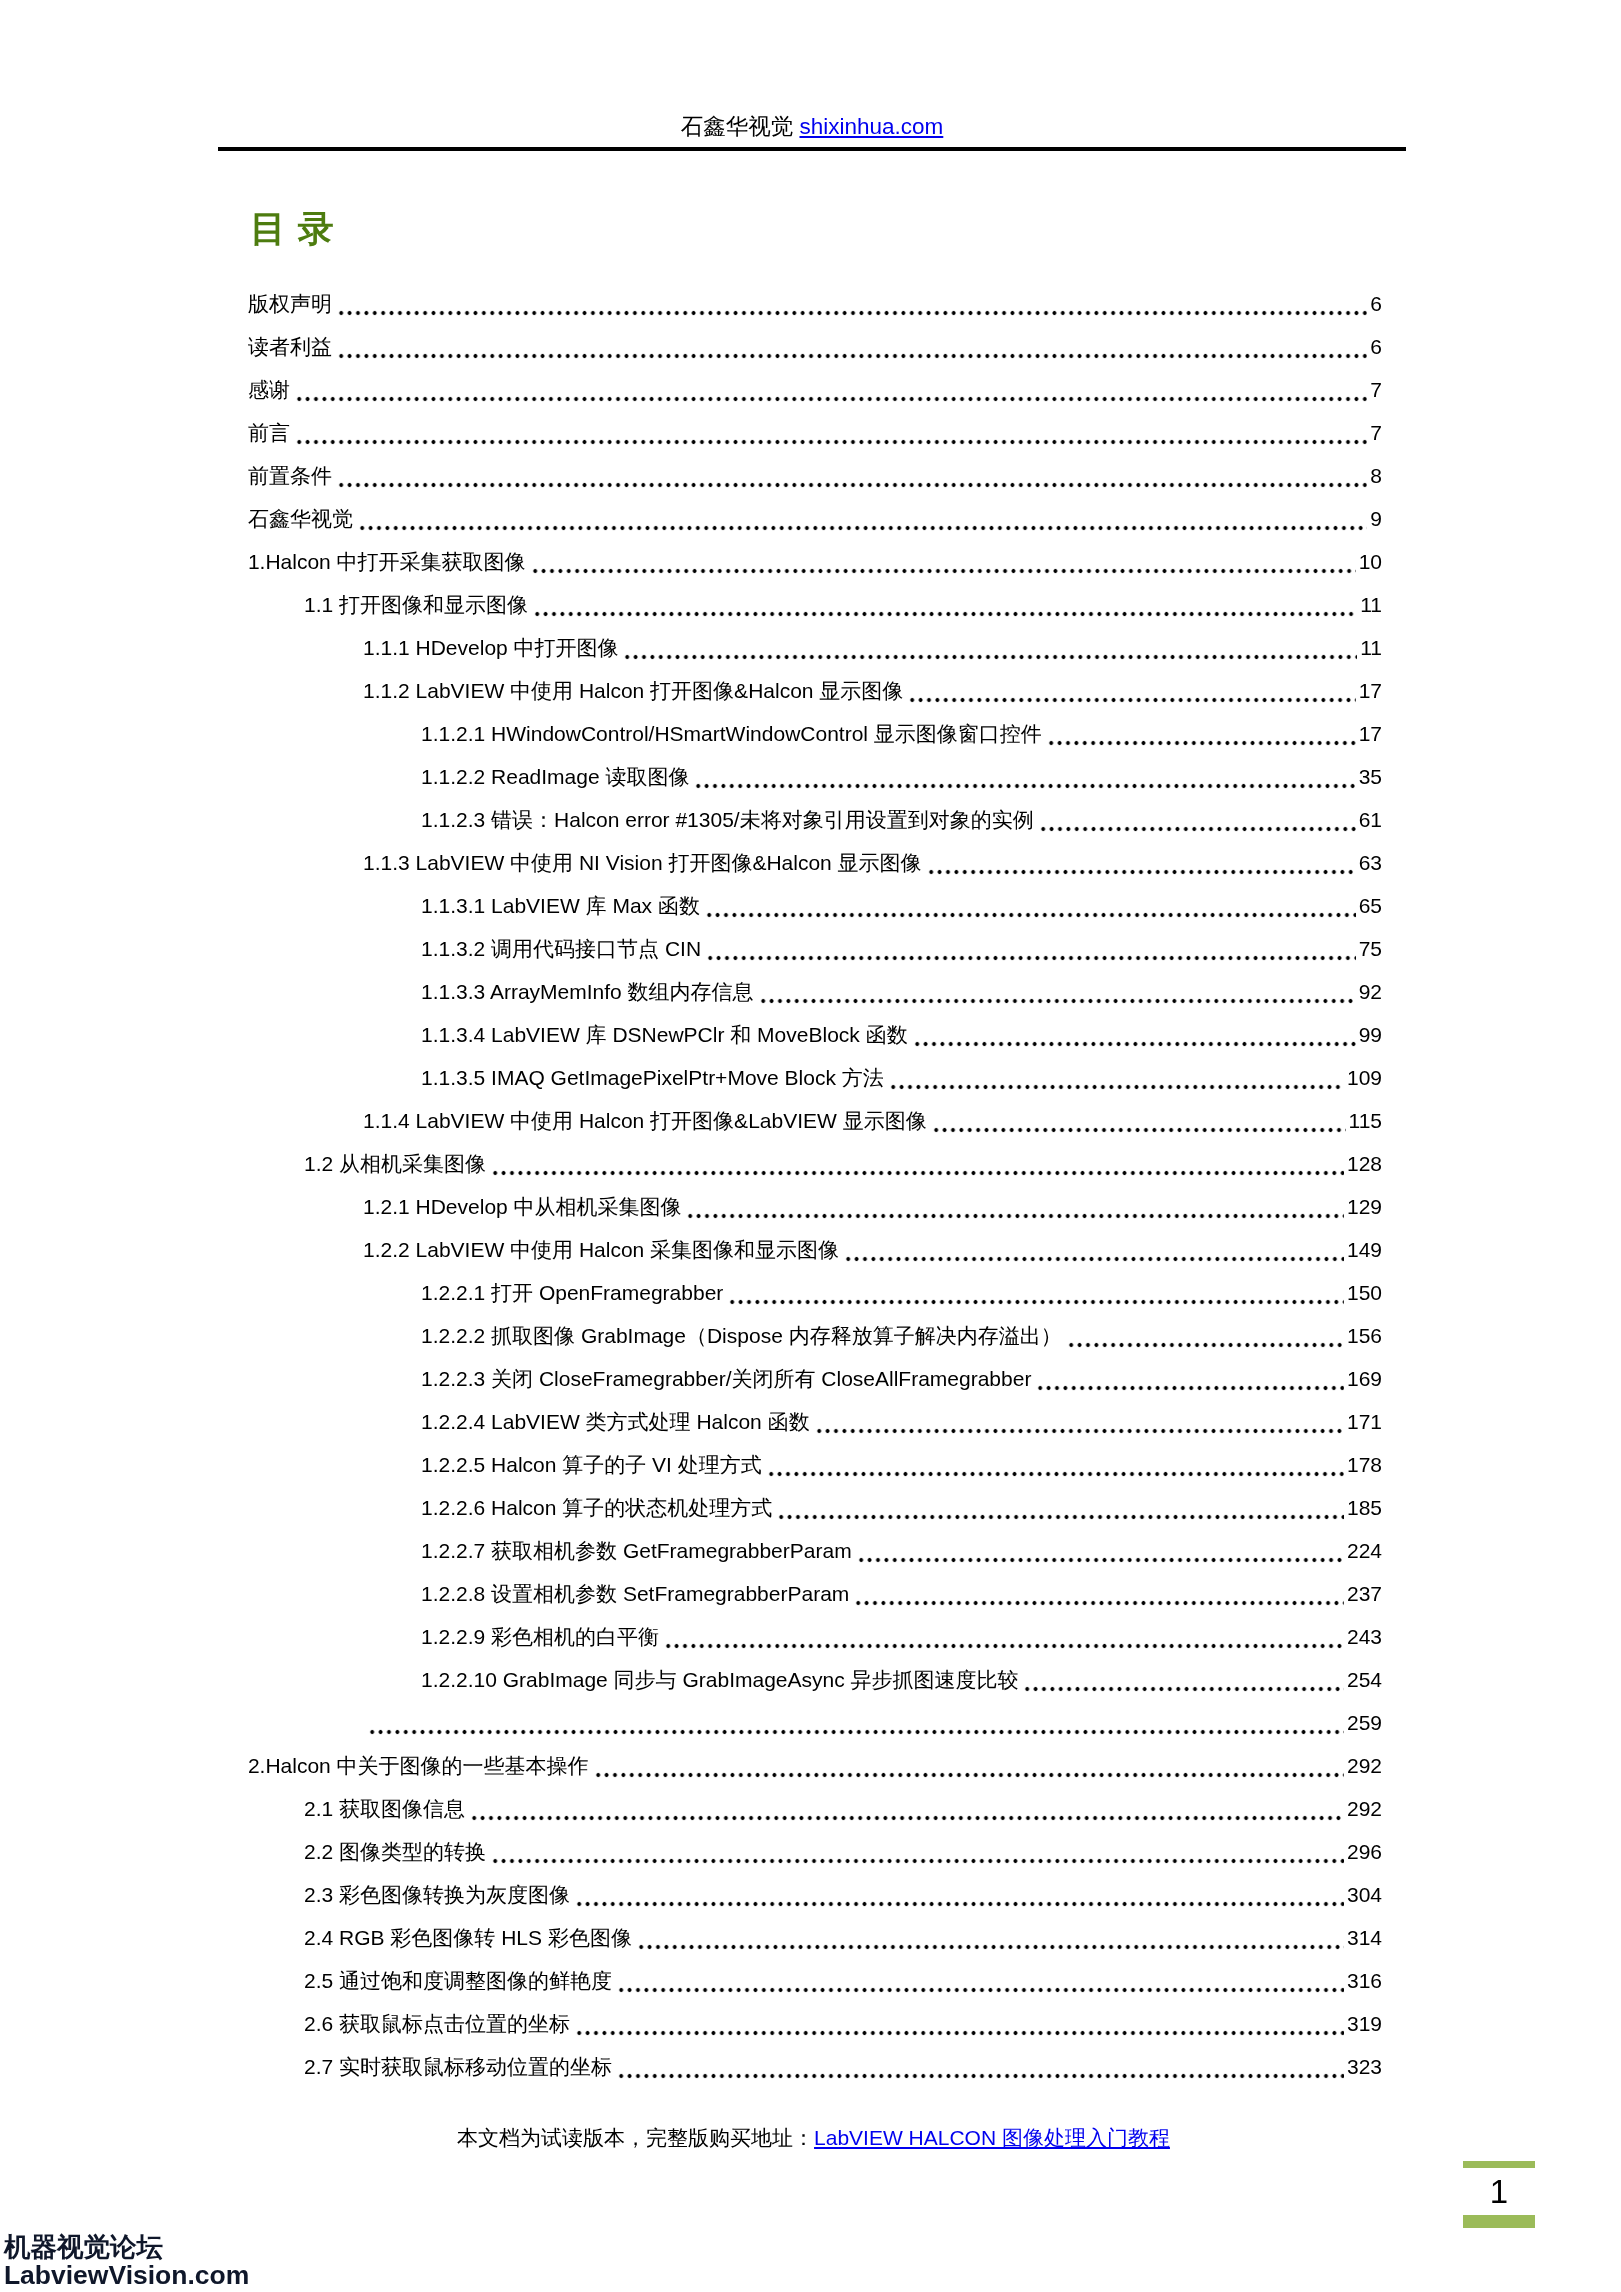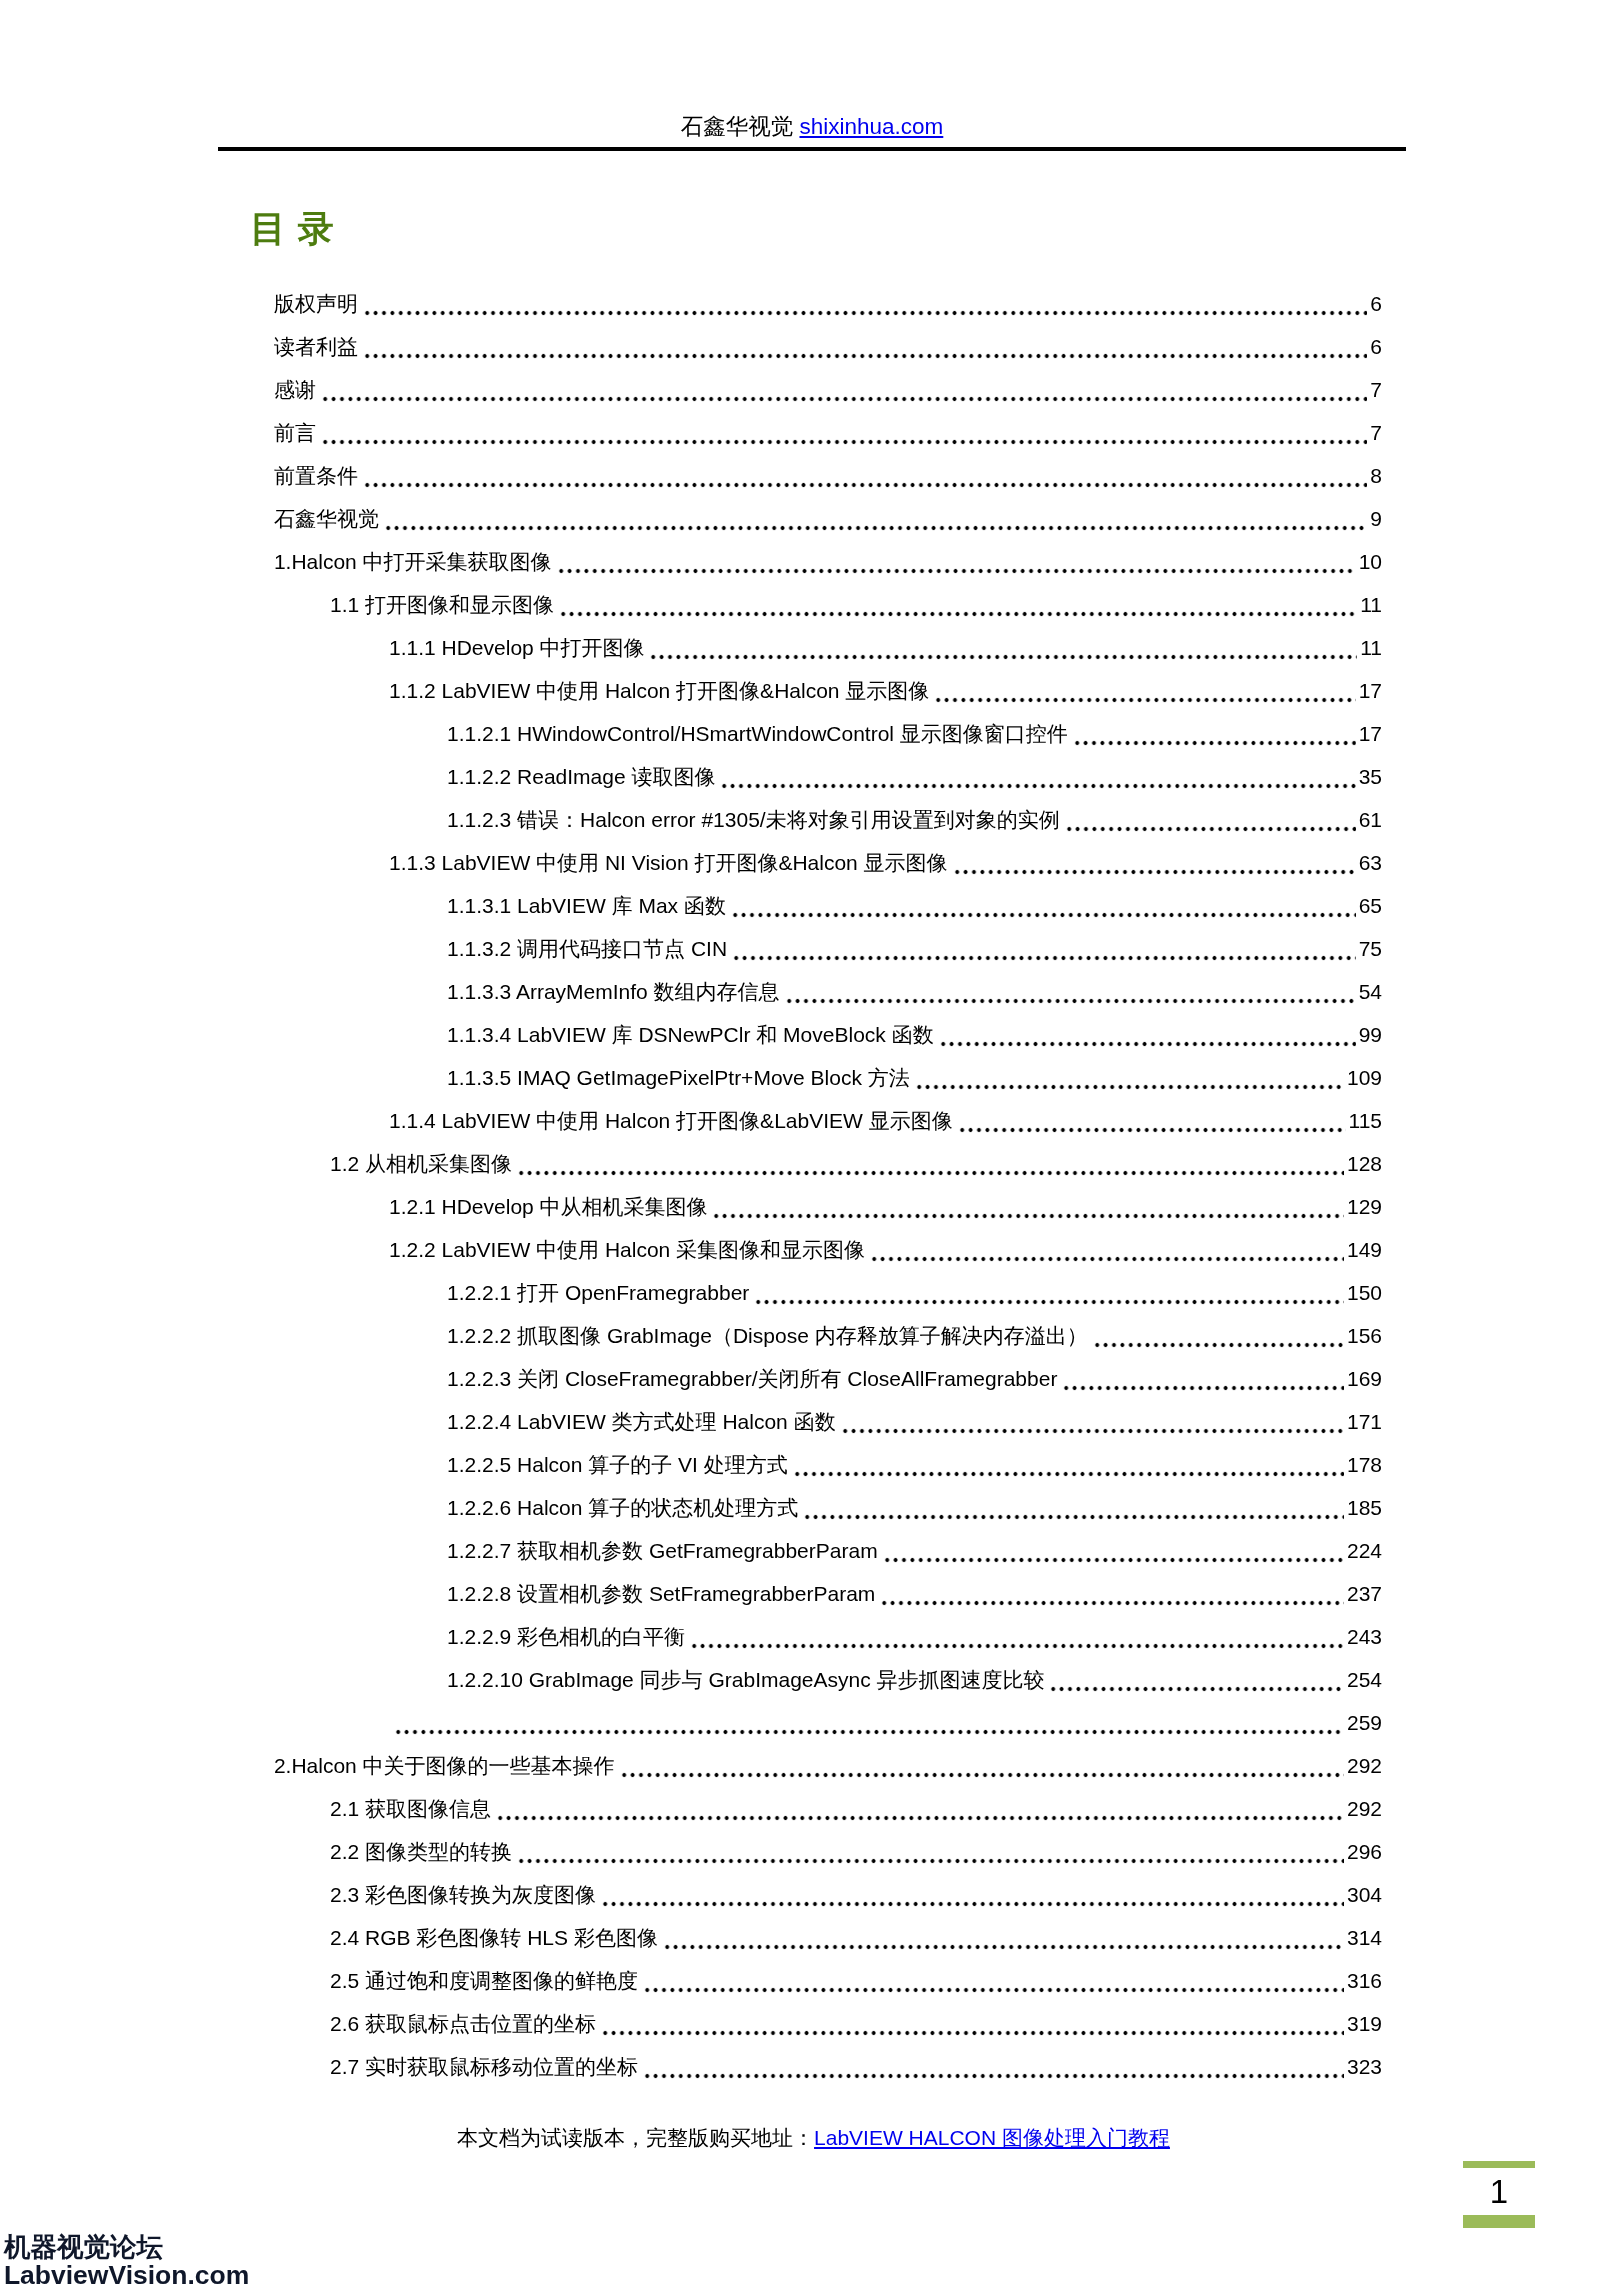--- a/index.html
+++ b/index.html
@@ -49,21 +49,20 @@
     left: 245px; top: 282px;
     width: 1137px;
     font-size: 21px;
   }
   .toc-row {
     display: flex;
     align-items: center;
     line-height: 43px;
     height: 43px;
     cursor: pointer;
-    margin-left: 26px;
   }
   .toc-row.lvl0 { padding-left: 2.9px; }
   .toc-row.lvl1 { padding-left: 59px; }
   .toc-row.lvl2 { padding-left: 118px; }
   .toc-row.lvl3 { padding-left: 176px; }
   .toc-label { white-space: nowrap; }
   .toc-leader {
     flex: 1 1 auto;
     min-width: 17.6px;
     align-self: flex-end;
@@ -205,21 +204,21 @@
         <span class="toc-page">65</span>
       </div>
       <div class="toc-row lvl3">
         <span class="toc-label">1.1.3.2 调用代码接口节点 CIN</span>
         <span class="toc-leader"></span>
         <span class="toc-page">75</span>
       </div>
       <div class="toc-row lvl3">
         <span class="toc-label">1.1.3.3 ArrayMemInfo 数组内存信息</span>
         <span class="toc-leader"></span>
-        <span class="toc-page">54</span>
+        <span class="toc-page">92</span>
       </div>
       <div class="toc-row lvl3">
         <span class="toc-label">1.1.3.4 LabVIEW 库 DSNewPClr 和 MoveBlock 函数</span>
         <span class="toc-leader"></span>
         <span class="toc-page">99</span>
       </div>
       <div class="toc-row lvl3">
         <span class="toc-label">1.1.3.5 IMAQ GetImagePixelPtr+Move Block 方法</span>
         <span class="toc-leader"></span>
         <span class="toc-page">109</span>

